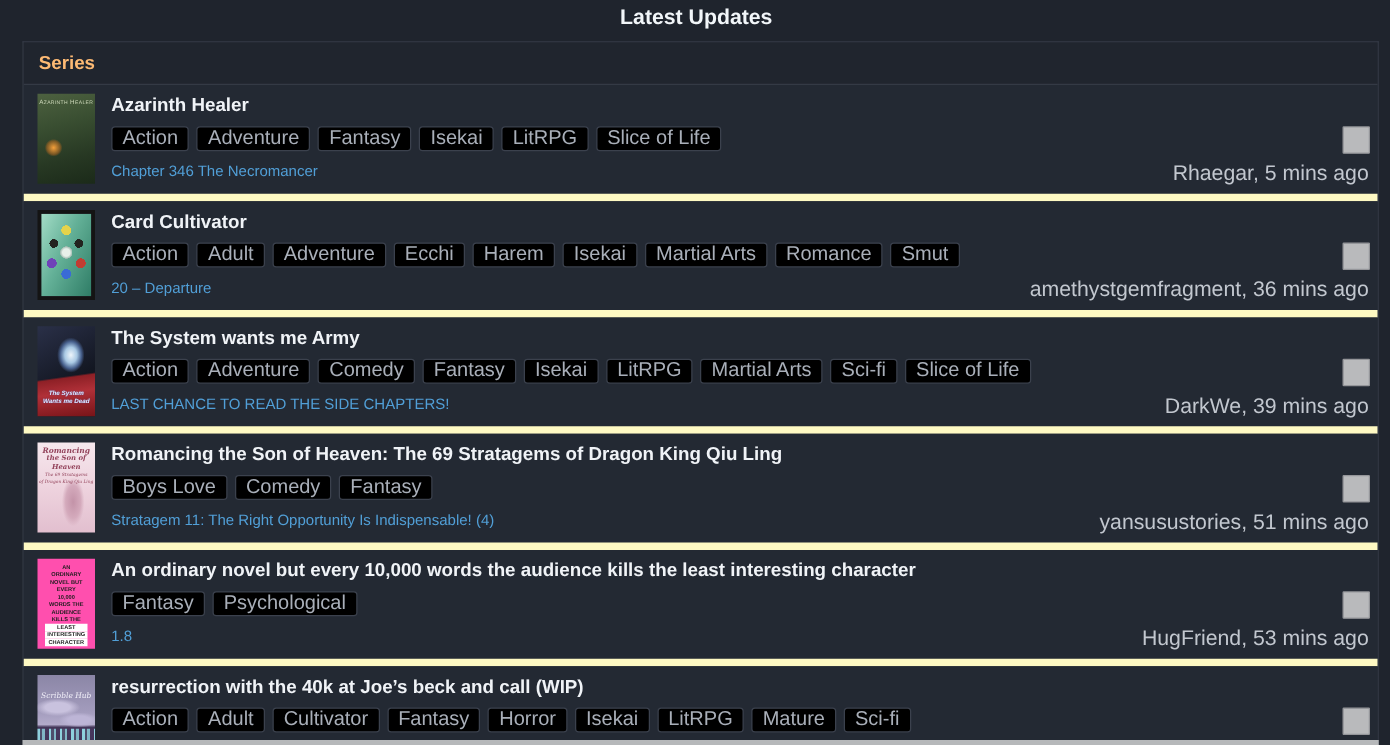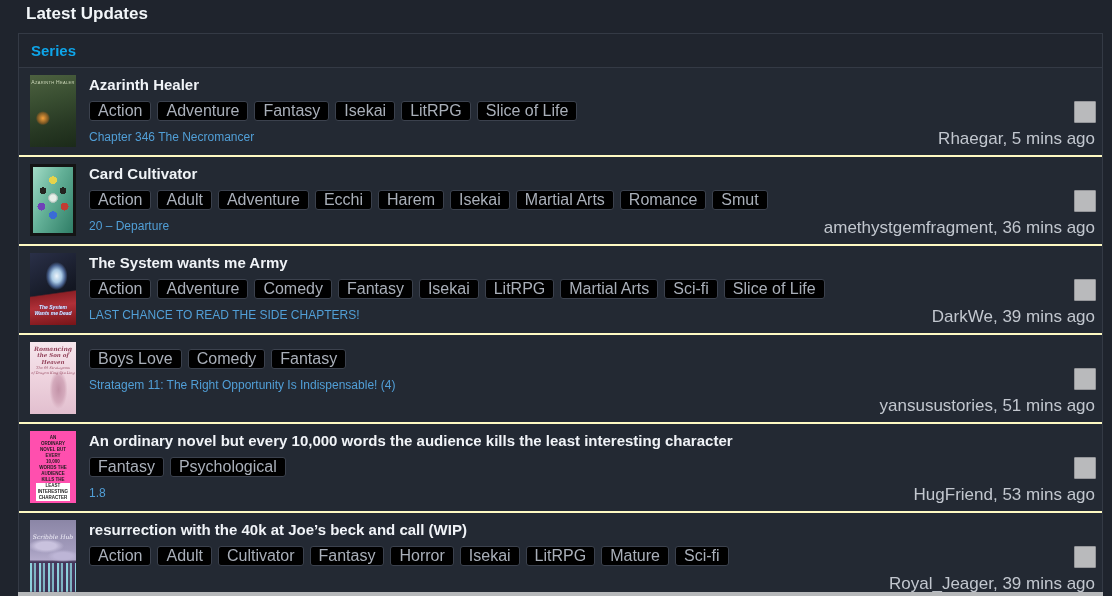--- a/index.html
+++ b/index.html
@@ -1,24 +1,24 @@
 <!DOCTYPE html>
 <html><head>
 <meta charset="utf-8">
 <style>
   html,body{margin:0;padding:0;background:#1f242d;}
   .screen{position:relative;width:1112px;height:596px;overflow:hidden;background:#1f242d;
     font-family:"Liberation Sans",sans-serif;}
   .page-title{color:#f2f6f9;font-size:17px;font-weight:bold;line-height:18px;
-    padding:5px 0 10px 26px;}
+    padding:5px 0 10px 2px;text-align:center;}
   .panel{position:relative;margin:0 9px 0 18px;border:1px solid #343a45;border-bottom:none;
     background:#232933;}
-  .series-header{background:#20252e;border-bottom:1px solid #343a45;color:#0ea5e9;
+  .series-header{background:#20252e;border-bottom:1px solid #343a45;color:#fdba74;
     font-size:15px;font-weight:bold;line-height:19px;padding:7px 12px;}
-  .row{position:relative;height:87px;border-bottom:2px solid #fef9c3;background:#232933;}
+  .row{position:relative;height:87px;border-bottom:6px solid #fef9c3;background:#232933;}
   .cover{position:absolute;left:11px;top:7px;width:46px;height:72px;overflow:hidden;box-sizing:border-box;}
   .content{margin-left:70px;padding-top:7px;}
   .row-title{font-size:15px;font-weight:bold;color:#f0f3f7;line-height:19px;white-space:nowrap;}
   .tags{margin-top:7px;display:flex;gap:6px;}
   .tag{font-size:16px;line-height:13px;color:#a9afb9;background:#000000;border:1px solid #3b414d;
     border-radius:3px;padding:2px 8px 3px;white-space:nowrap;}
   .chapter{display:inline-block;margin-top:7px;font-size:12px;line-height:19px;color:#519fd7;
     white-space:nowrap;cursor:pointer;}
   .avatar{position:absolute;top:33px;right:6px;width:22px;height:22px;background:#b9babc;
     border:1px solid #95969a;border-radius:1px;box-sizing:border-box;}
@@ -146,20 +146,21 @@
         <div class="row">
     <div class="cover cover-romance">
             <div class="cover-lines">
               <div class="cover-line">Romancing</div>
               <div class="cover-line">the Son of Heaven</div>
               <div class="cover-line">The 69 Stratagems</div>
               <div class="cover-line">of Dragon King Qiu Ling</div>
             </div>
           </div>
     <div class="content">
+      <div class="row-title">Romancing the Son of Heaven: The 69 Stratagems of Dragon King Qiu Ling</div>
       <div class="tags">
               <span class="tag">Boys Love</span>
               <span class="tag">Comedy</span>
               <span class="tag">Fantasy</span>
             </div>
       <div class="chapter">Stratagem 11: The Right Opportunity Is Indispensable! (4)</div>
     </div>
     <div class="avatar"></div>
     <div class="meta"><span>yansusustories</span><span>, 51 mins ago</span></div>
   </div>

